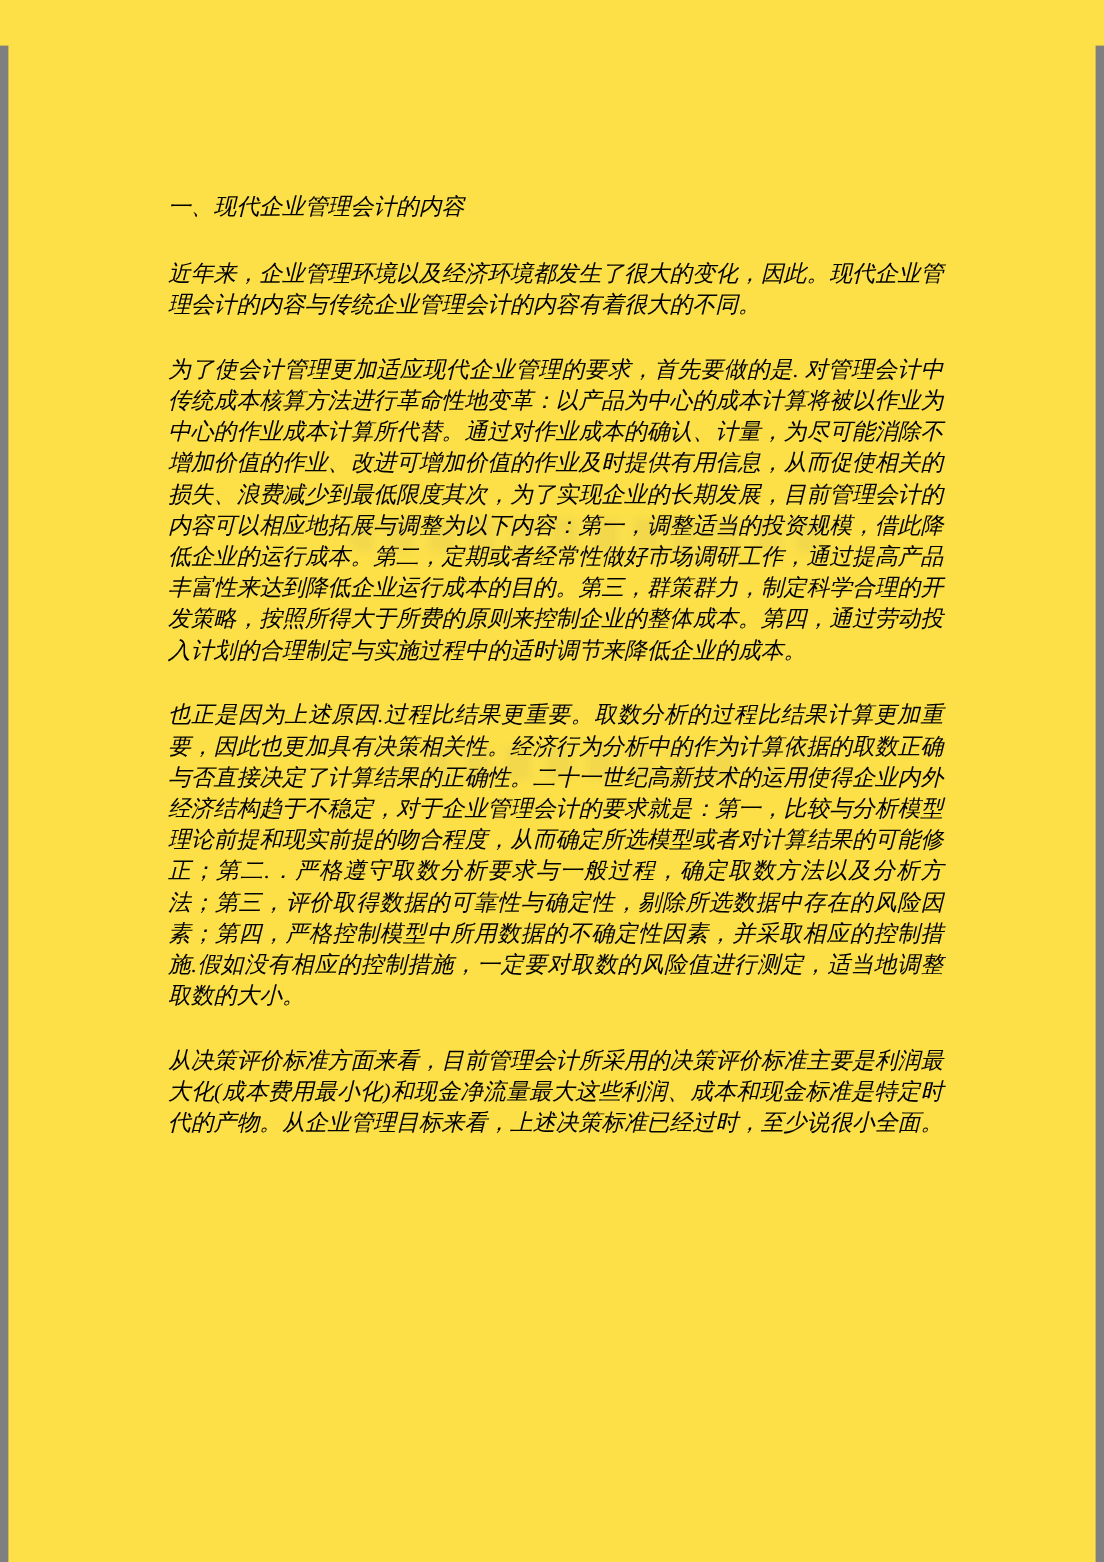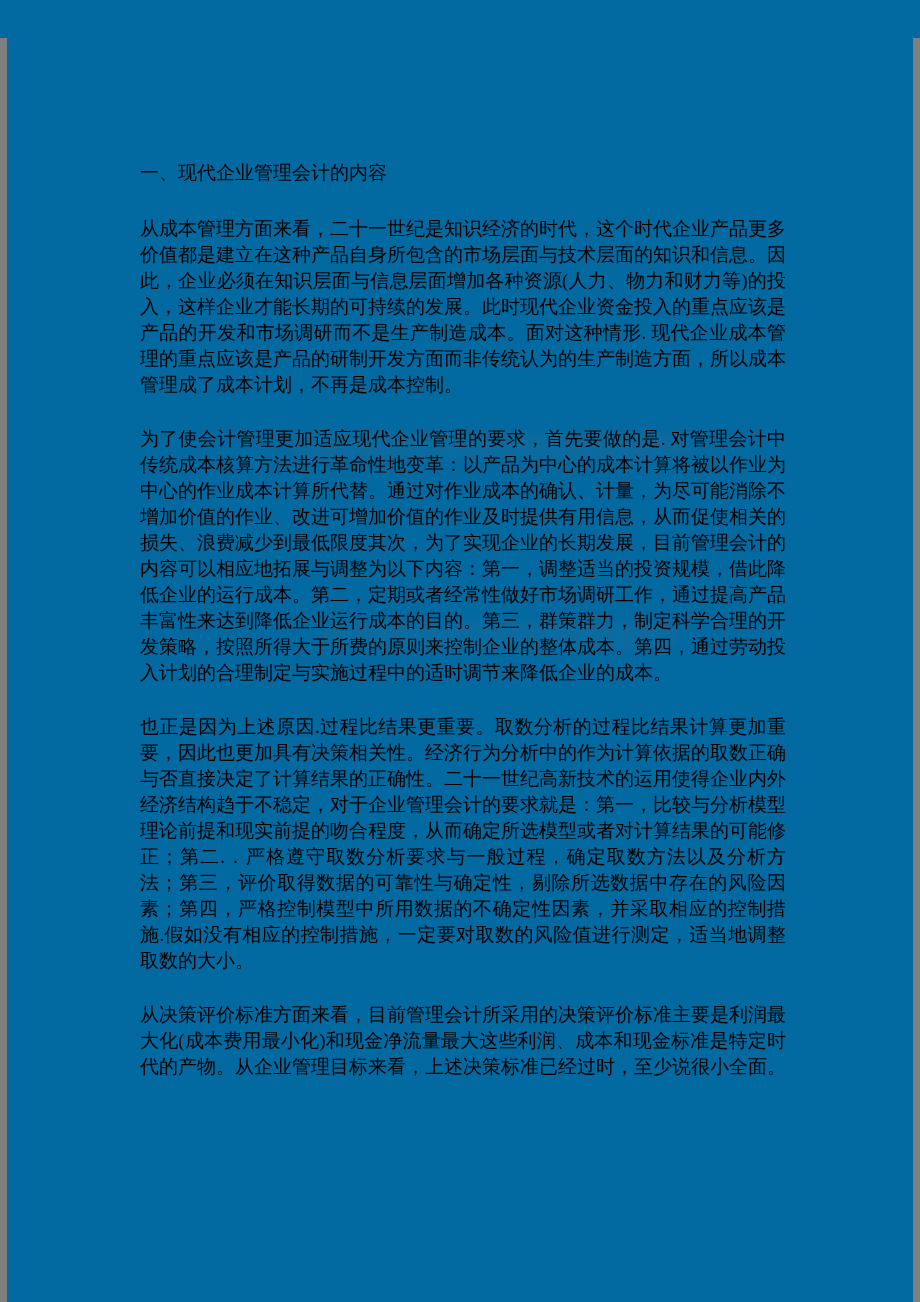--- a/index.html
+++ b/index.html
@@ -12,21 +12,22 @@
     height: 1302px;
     position: relative;
     overflow: hidden;
     font-family: "Liberation Serif", "DejaVu Serif", serif;
     color: #000000;
   }
   .page {
     position: relative;
     width: 920px;
     height: 1302px;
-    background: #0369a1;
+    background: #fde047;
+    font-style: italic;
   }
   .edge {
     position: absolute;
     top: 38px;
     bottom: 0;
     width: 7px;
     background: #7f7f7f;
     z-index: 3;
   }
   .edge-left  { left: 0; }
@@ -75,22 +76,22 @@
 
   <div class="edge edge-left"></div>
   <div class="edge edge-right"></div>
 
   <div class="watermark wm-1"></div>
   <div class="watermark wm-2"></div>
 
   <div class="content">
     <h1 class="doc-title">一、现代企业管理会计的内容</h1>
 
+    <p class="para">近年来，企业管理环境以及经济环境都发生了很大的变化，因此。现代企业管理会计的内容与传统企业管理会计的内容有着很大的不同。</p>
 
-    <p class="para">从成本管理方面来看，二十一世纪是知识经济的时代，这个时代企业产品更多价值都是建立在这种产品自身所包含的市场层面与技术层面的知识和信息。因此，企业必须在知识层面与信息层面增加各种资源(人力、物力和财力等)的投入，这样企业才能长期的可持续的发展。此时现代企业资金投入的重点应该是产品的开发和市场调研而不是生产制造成本。面对这种情形. 现代企业成本管理的重点应该是产品的研制开发方面而非传统认为的生产制造方面，所以成本管理成了成本计划，不再是成本控制。</p>
 
     <p class="para">为了使会计管理更加适应现代企业管理的要求，首先要做的是. 对管理会计中传统成本核算方法进行革命性地变革：以产品为中心的成本计算将被以作业为中心的作业成本计算所代替。通过对作业成本的确认、计量，为尽可能消除不增加价值的作业、改进可增加价值的作业及时提供有用信息，从而促使相关的损失、浪费减少到最低限度其次，为了实现企业的长期发展，目前管理会计的内容可以相应地拓展与调整为以下内容：第一，调整适当的投资规模，借此降低企业的运行成本。第二，定期或者经常性做好市场调研工作，通过提高产品丰富性来达到降低企业运行成本的目的。第三，群策群力，制定科学合理的开发策略，按照所得大于所费的原则来控制企业的整体成本。第四，通过劳动投入计划的合理制定与实施过程中的适时调节来降低企业的成本。</p>
 
 
     <p class="para">也正是因为上述原因.过程比结果更重要。取数分析的过程比结果计算更加重要，因此也更加具有决策相关性。经济行为分析中的作为计算依据的取数正确与否直接决定了计算结果的正确性。二十一世纪高新技术的运用使得企业内外经济结构趋于不稳定，对于企业管理会计的要求就是：第一，比较与分析模型理论前提和现实前提的吻合程度，从而确定所选模型或者对计算结果的可能修正；第二.．严格遵守取数分析要求与一般过程，确定取数方法以及分析方法；第三，评价取得数据的可靠性与确定性，剔除所选数据中存在的风险因素；第四，严格控制模型中所用数据的不确定性因素，并采取相应的控制措施.假如没有相应的控制措施，一定要对取数的风险值进行测定，适当地调整取数的大小。</p>
 
     <p class="para">从决策评价标准方面来看，目前管理会计所采用的决策评价标准主要是利润最大化(成本费用最小化)和现金净流量最大这些利润、成本和现金标准是特定时代的产物。从企业管理目标来看，上述决策标准已经过时，至少说很小全面。</p>
   </div>
 
 </div>

